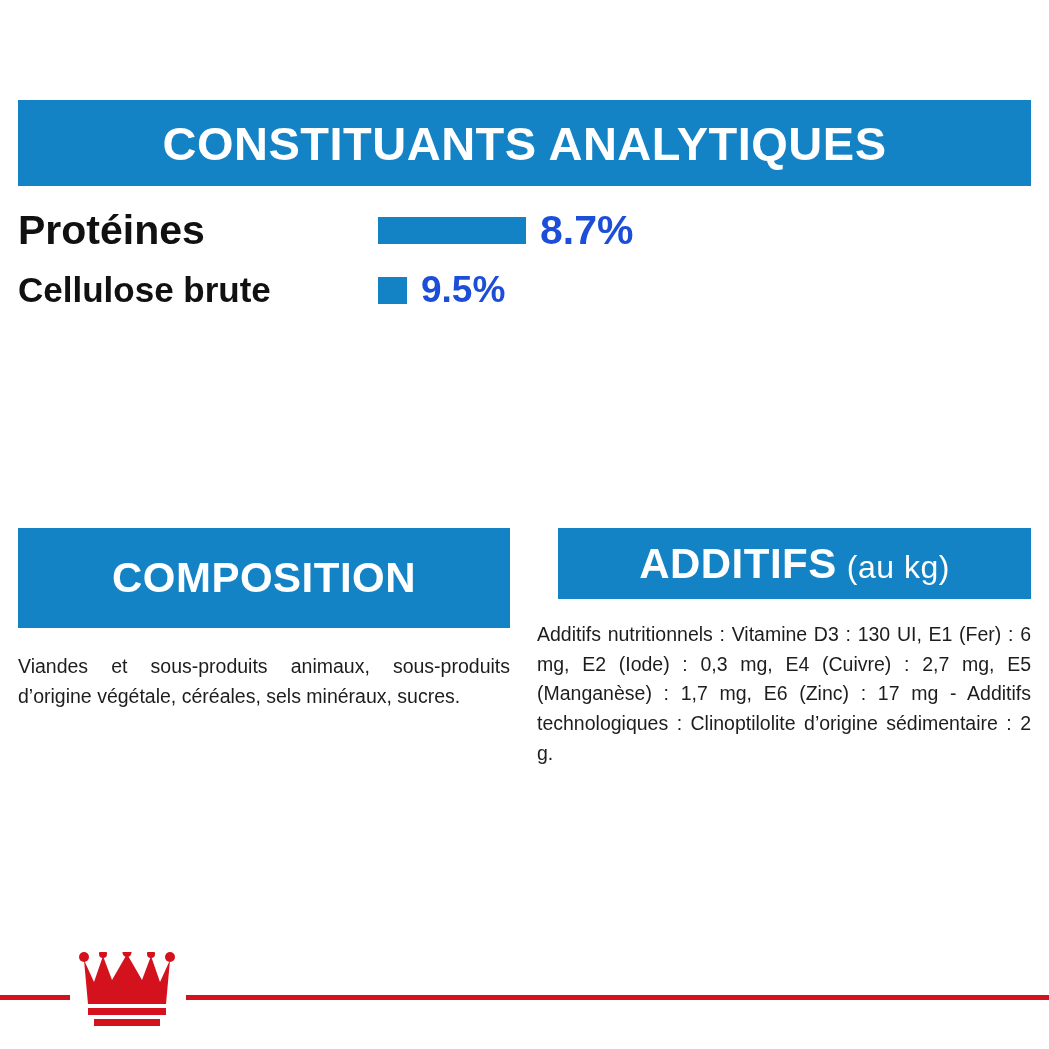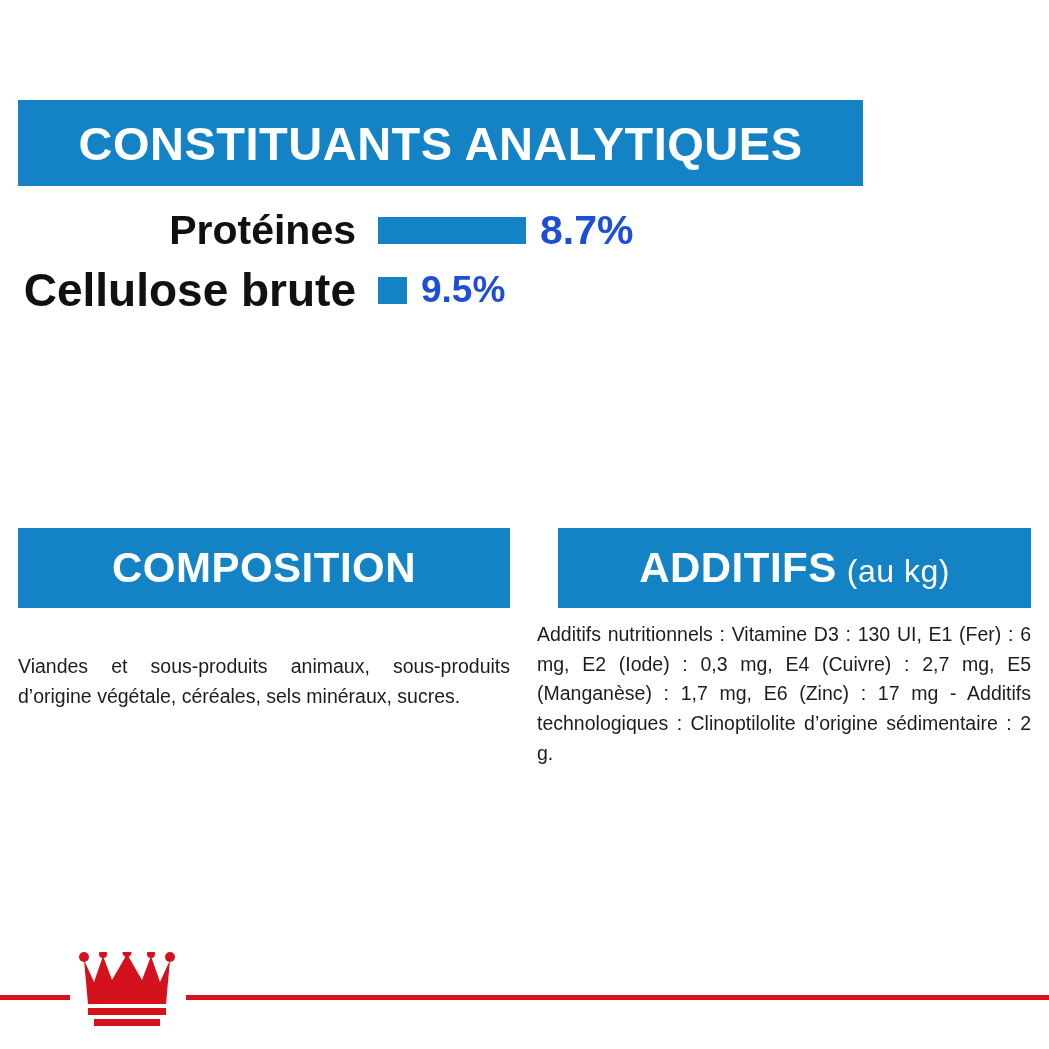--- a/index.html
+++ b/index.html
@@ -34,41 +34,41 @@
     color: #ffffff;
     font-weight: bold;
     letter-spacing: 0.5px;
     line-height: 1;
     text-align: center;
   }
 
   #analytics-banner {
     left: 18px;
     top: 100px;
-    width: 845px;
+    width: 1013px;
     height: 86px;
   }
   #analytics-banner .banner-title {
     font-size: 47px;
   }
 
   .nutrient-rows {
     position: absolute;
     left: 18px;
     top: 200px;
     width: 1013px;
   }
   .nutrient-row {
     display: flex;
     align-items: center;
     height: 60px;
   }
   .nutrient-label {
     width: 360px;
-    text-align: right;
+    text-align: left;
     padding-right: 22px;
     box-sizing: border-box;
     font-weight: bold;
     color: #111111;
     white-space: nowrap;
   }
   .nutrient-bar {
     background: #1383c6;
     height: 27px;
     flex: 0 0 auto;
@@ -77,39 +77,39 @@
     font-weight: bold;
     color: #1d4ed8;
     margin-left: 14px;
     white-space: nowrap;
   }
 
   .row-protein .nutrient-label { font-size: 41px; }
   .row-protein .nutrient-value { font-size: 41px; }
   .row-fat .nutrient-label { font-size: 31px; }
   .row-fat .nutrient-value { font-size: 37px; }
-  .row-fibre .nutrient-label { font-size: 46px; }
+  .row-fibre .nutrient-label { font-size: 35px; }
   .row-fibre .nutrient-value { font-size: 37px; }
 
   
   #composition-banner {
     left: 18px;
     top: 528px;
     width: 492px;
-    height: 80px;
+    height: 100px;
   }
   #composition-banner .banner-title {
     font-size: 42px;
   }
 
   #additives-banner {
     left: 558px;
     top: 528px;
     width: 473px;
-    height: 80px;
+    height: 71px;
   }
   #additives-banner .banner-title {
     font-size: 42px;
     display: flex;
     align-items: baseline;
     gap: 10px;
   }
   #additives-banner .banner-sub {
     font-size: 32px;
     font-weight: normal;

